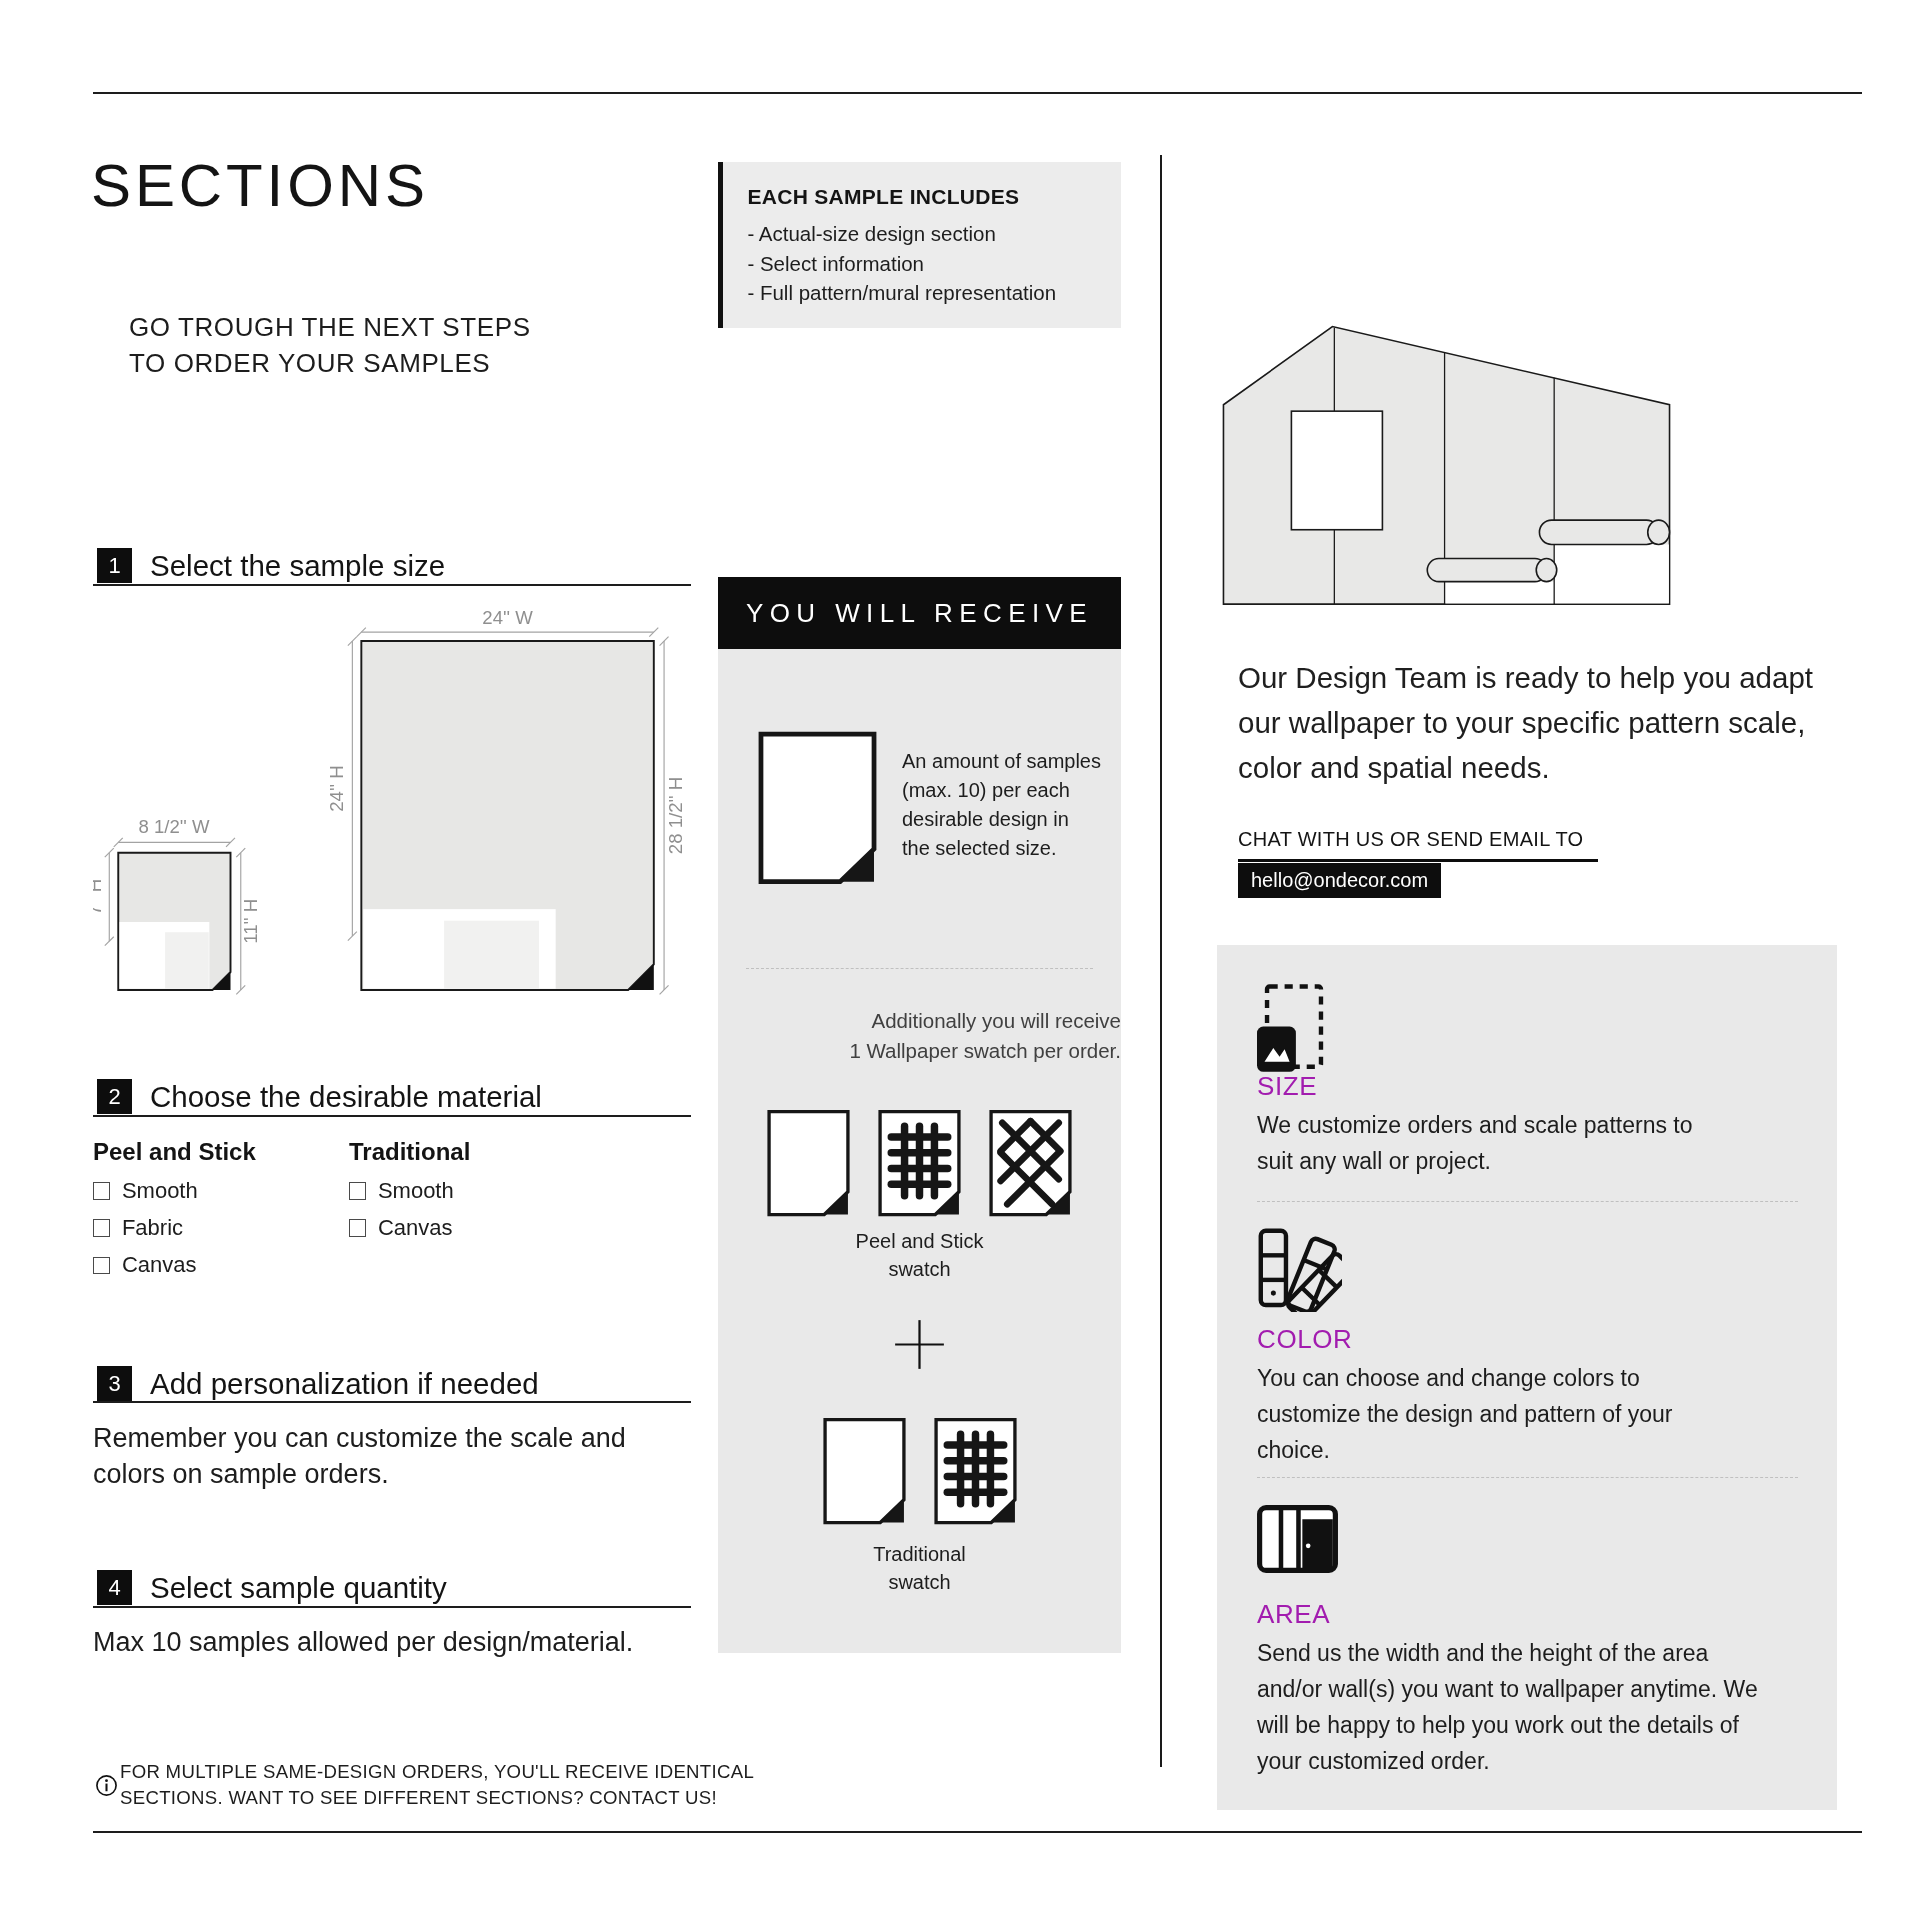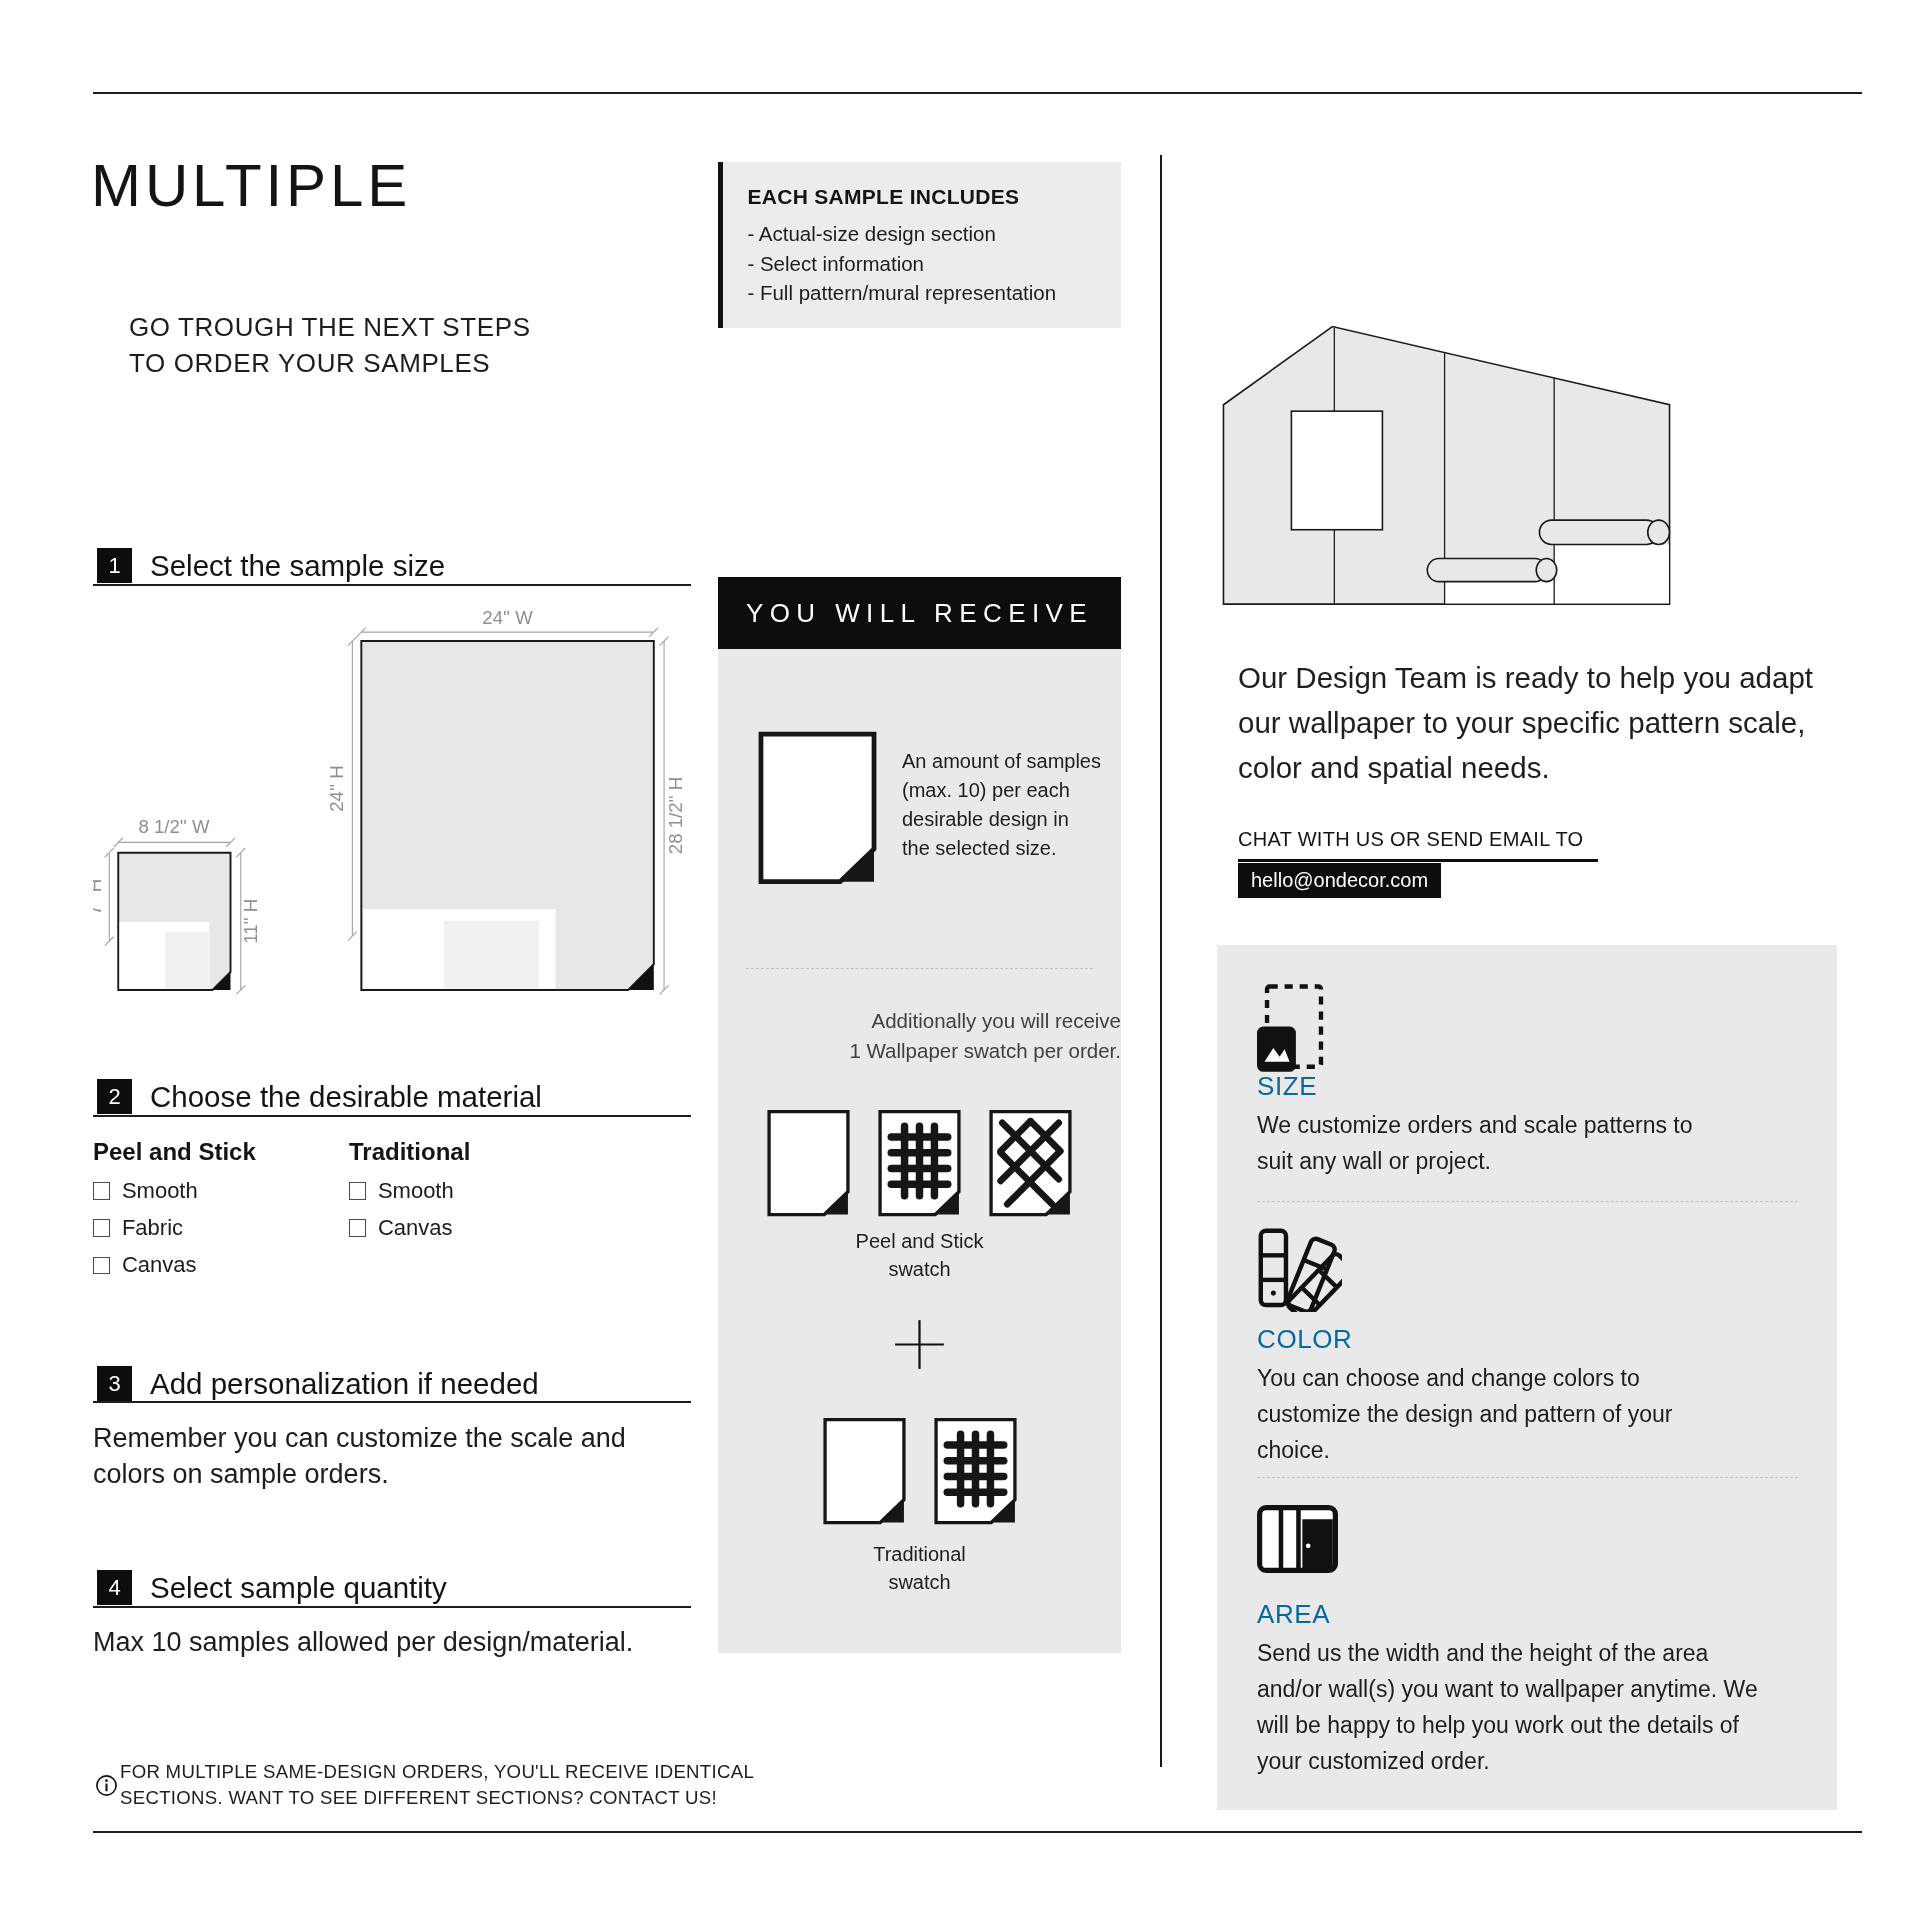--- a/index.html
+++ b/index.html
@@ -38,21 +38,21 @@
   .center-text{width:100%;text-align:right;font-size:20.5px;line-height:29.5px;color:#404040;}
   .swatch-row{width:100%;display:flex;justify-content:center;gap:28px;}
   .swatch-label{width:100%;text-align:center;font-size:20px;line-height:28px;color:#1d1d1d;}
   
   .divider-v{left:1160px;top:155px;width:1.9px;height:1612px;background:#1a1a1a;}
   .custom-par{font-size:29.5px;line-height:45px;color:#1f1f1f;width:584px;}
   .chat-line{font-size:20px;letter-spacing:0.3px;color:#141414;white-space:nowrap;}
   .chat-underline{height:2.6px;background:#0d0d0d;width:360px;}
   .email-badge{background:#0d0d0d;color:#fff;font-size:20px;padding:5.8px 13px;display:inline-block;}
   .right-panel{left:1217px;top:945px;width:620px;height:865px;background:#e9e9e9;}
-  .feat-title{font-size:26px;letter-spacing:0.6px;color:#0369a1;text-align:right;}
+  .feat-title{font-size:26px;letter-spacing:0.6px;color:#a21caf;text-align:right;}
   .feat-body{font-size:23px;line-height:36px;color:#1d1d1d;}
   svg text{font-family:"Liberation Sans","DejaVu Sans",sans-serif;}
   .dim-label{font-size:29px;fill:#8f8f8f;}
 </style>
 </head>
 <body>
 
 <svg width="0" height="0" style="position:absolute" aria-hidden="true">
   <defs>
     <g id="paper">
@@ -84,21 +84,21 @@
     </g>
   </defs>
 </svg>
 
 <div id="page">
 
   <div class="abs rule" style="left:93px;top:92px;width:1769px;"></div>
   <div class="abs rule" style="left:93px;top:1831px;width:1769px;"></div>
   <div class="abs divider-v"></div>
 
-  <div class="abs big-title" style="left:91px;top:151px;">MULTIPLE</div>
+  <div class="abs big-title" style="left:91px;top:151px;">SECTIONS</div>
 
   <div class="abs intro" style="left:93px;top:309px;margin-left:36px;">
     <div>GO TROUGH THE NEXT STEPS</div>
     <div>TO ORDER YOUR SAMPLES</div>
   </div>
 
   <div class="abs includes-box">
     <div class="includes-title">EACH SAMPLE INCLUDES</div>
     <div class="includes-item">- Actual-size design section</div>
     <div class="includes-item">- Select information</div>

